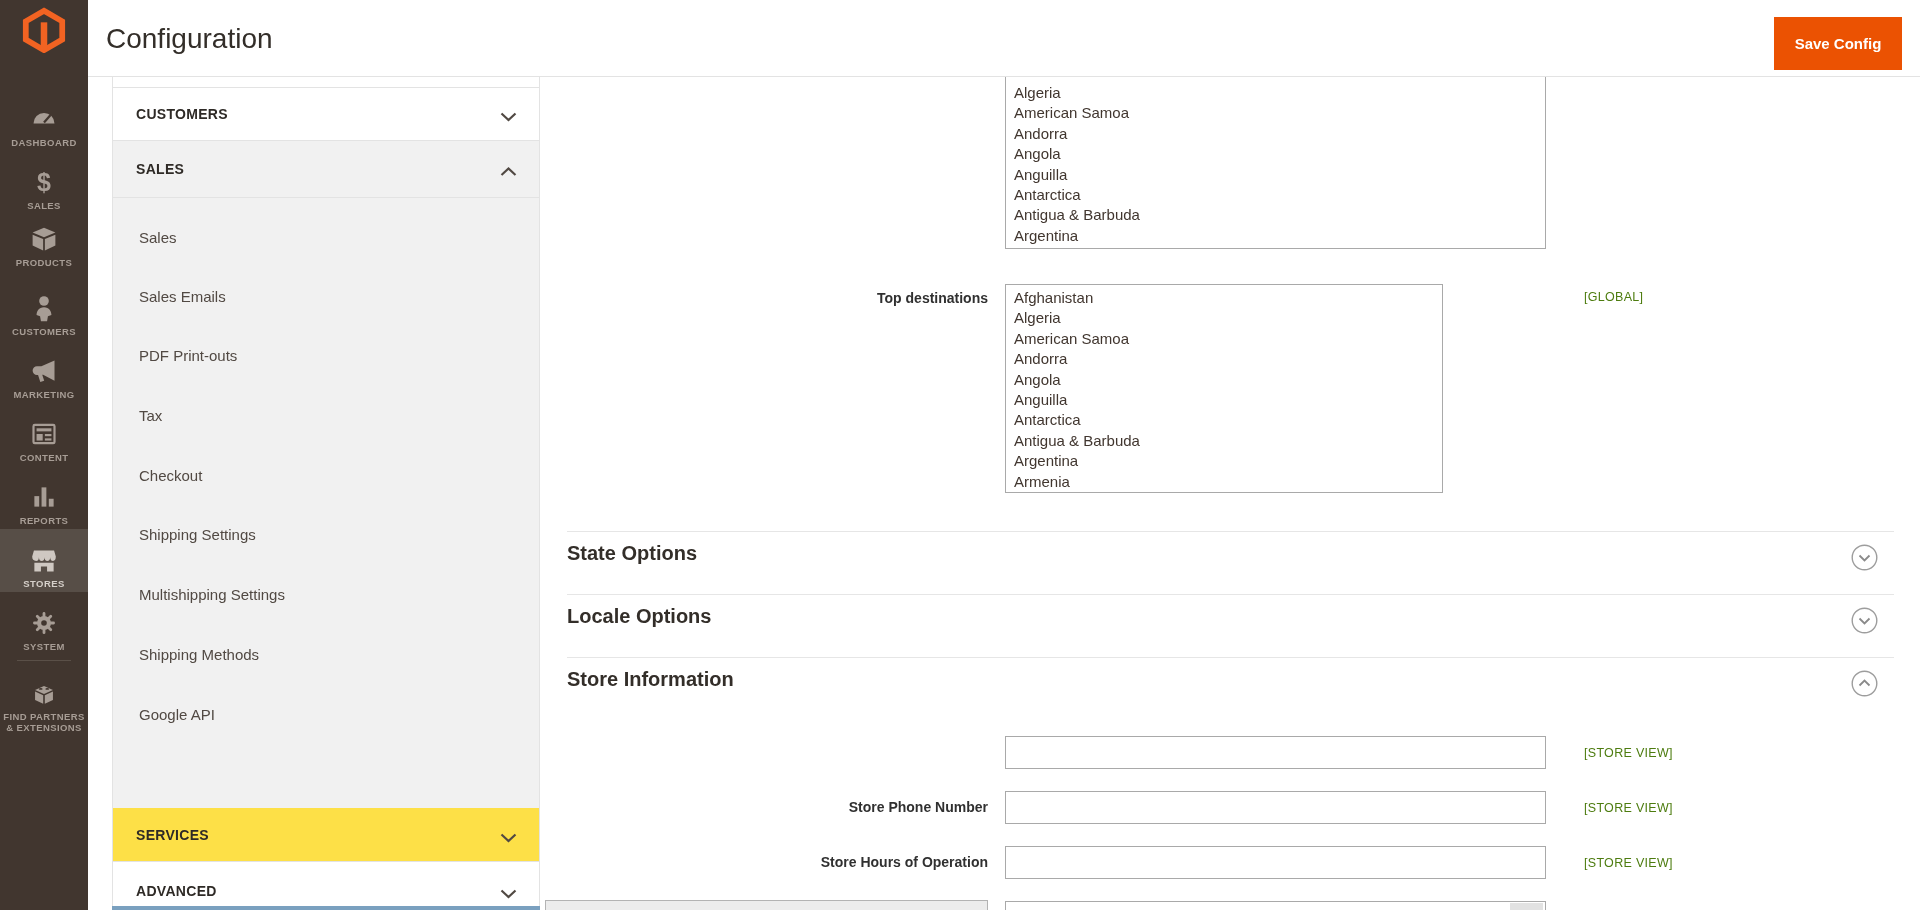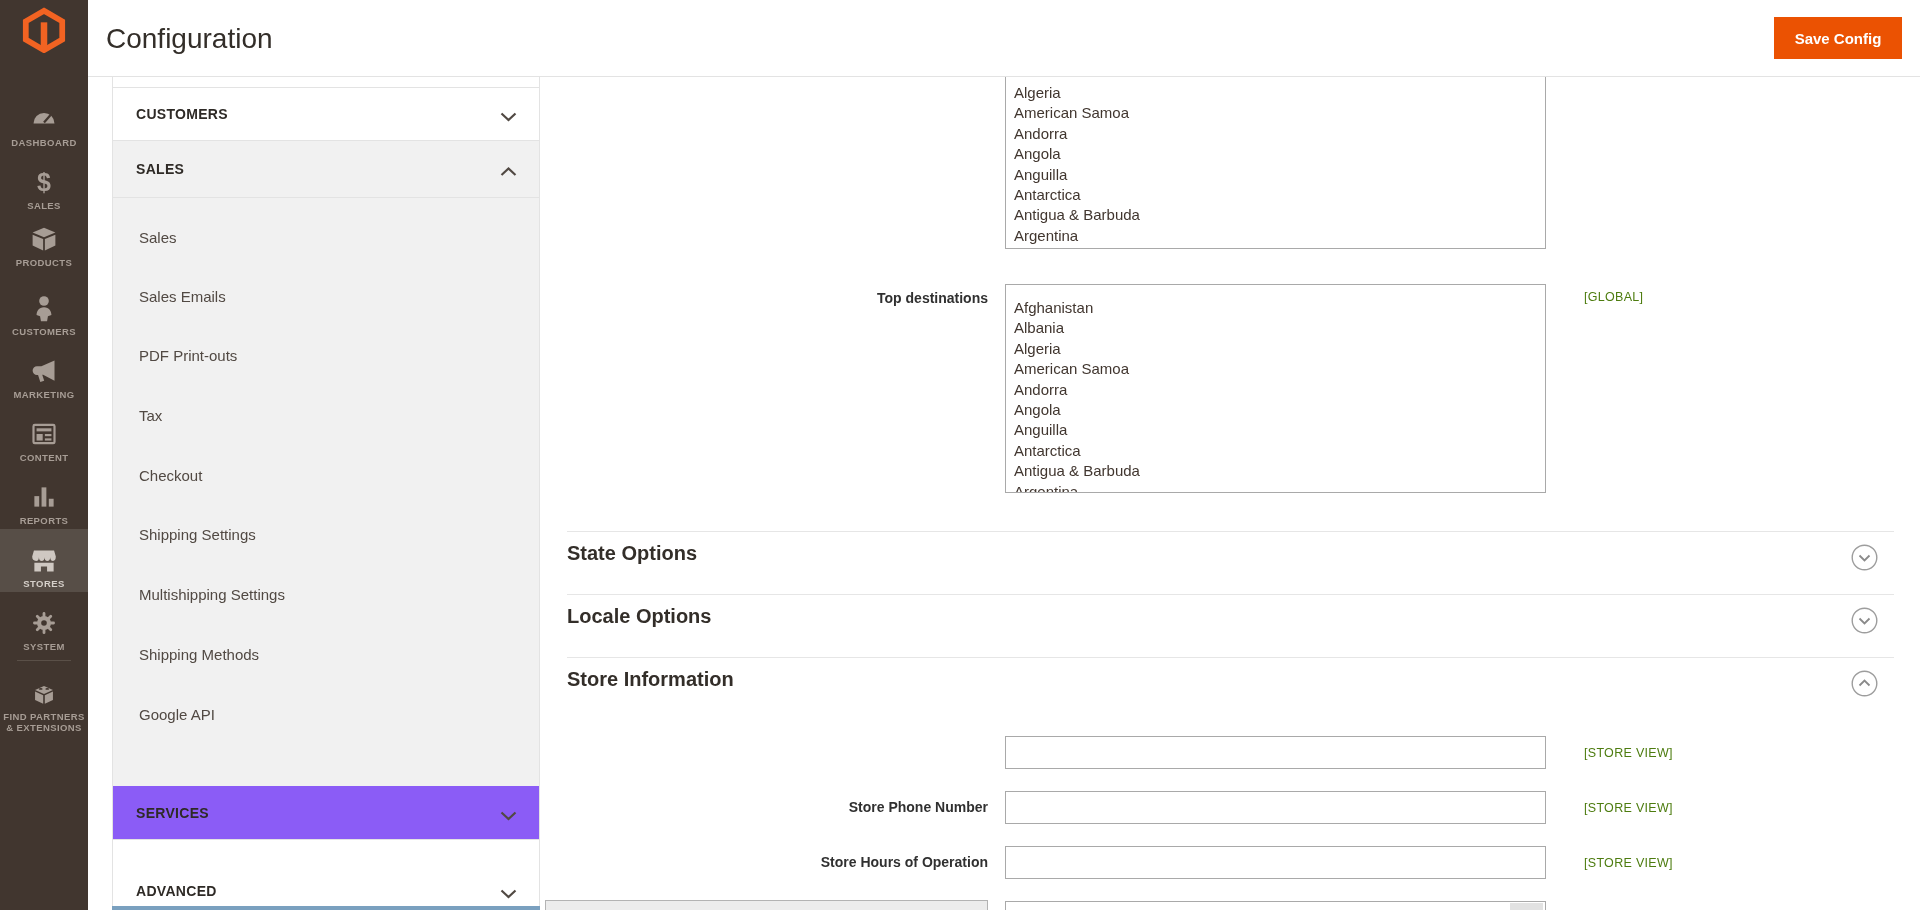--- a/index.html
+++ b/index.html
@@ -15,47 +15,47 @@
   .side-item .s-lbl{font-size:9.5px;color:#a79d95;letter-spacing:.4px;margin-top:4px;
                     text-align:center;line-height:11px;font-weight:bold;}
   .side-item.active{background:#574e47;}
   .dollar-glyph{font-size:25px;font-weight:bold;color:#a79d95;line-height:28px;}
   .side-divider{left:17px;top:660px;width:54px;height:1px;background:#5a5048;}
 
   
   #page-header{left:88px;top:0;width:1832px;height:77px;background:#fff;
                border-bottom:1px solid #e3e3e3;box-sizing:border-box;}
   #page-title{left:106px;top:20px;font-size:28px;line-height:37px;color:#332e29;}
-  #save-config-btn{left:1774px;top:17px;width:128px;height:42px;background:#eb5202;border:none;
+  #save-config-btn{left:1774px;top:17px;width:128px;height:53px;background:#eb5202;border:none;
                    color:#fff;font-weight:bold;font-size:15px;font-family:"Liberation Sans",sans-serif;
                    cursor:pointer;display:flex;align-items:center;justify-content:center;}
 
   
   #config-nav{left:112px;top:77px;width:428px;height:833px;background:#fff;box-sizing:border-box;
               border-left:1px solid #e3e3e3;border-right:1px solid #e3e3e3;}
   .nav-sliver{left:0;top:0;width:100%;height:11px;background:#fff;border-bottom:1px solid #e3e3e3;box-sizing:border-box;}
   .nav-head{left:0;width:100%;box-sizing:border-box;display:flex;align-items:center;padding-left:23px;
             font-size:14px;font-weight:bold;color:#2e2a26;letter-spacing:.3px;cursor:pointer;
             border-bottom:1px solid #e3e3e3;}
   .nav-head .chev{position:absolute;right:22px;top:50%;margin-top:-5px;}
   #nav-head-customers{top:11px;height:53px;background:#fff;}
   #nav-head-sales{top:64px;height:57px;background:#f1f1f1;}
   #nav-subpanel{left:0;top:121px;width:100%;height:620px;background:#f1f1f1;
                 border-bottom:1px solid #e3e3e3;box-sizing:border-box;}
   .nav-sub{position:absolute;left:0;right:0;height:59px;display:flex;align-items:center;
            padding-left:26px;font-size:15px;color:#514943;cursor:pointer;box-sizing:border-box;}
   .nav-sub.active{left:14px;background:#e1e0df;padding-left:12px;}
-  #nav-head-services{top:709px;height:54px;background:#8b5cf6;}
+  #nav-head-services{top:731px;height:54px;background:#fde047;}
   #nav-head-advanced{top:795px;height:38px;background:#fff;border-bottom:none;}
   #nav-bottom-indicator{left:-1px;right:-1px;bottom:0;height:4px;background:#7aa0bf;position:absolute;}
 
   
   .listbox{background:#fff;border:1px solid #a9a9a9;box-sizing:border-box;overflow:hidden;cursor:pointer;}
   #country-listbox{left:1005px;top:77px;width:541px;height:172px;border-top:none;padding-top:6px;}
-  #topdest-listbox{left:1005px;top:284px;width:541px;height:209px;padding-top:13px;}
+  #topdest-listbox{left:1005px;top:284px;width:438px;height:209px;padding-top:3px;}
   .opt{height:20.4px;line-height:20.4px;padding-left:8px;font-size:15px;color:#41362f;white-space:nowrap;}
   .field-label{left:540px;width:448px;text-align:right;font-size:14px;font-weight:bold;color:#303030;}
   #topdest-label{top:288px;height:20px;line-height:20px;}
   .scope-note{left:1584px;font-size:12.5px;color:#4d7c0f;letter-spacing:.3px;}
   .divider{left:567px;width:1327px;height:1px;background:#e6e6e6;}
   .section-heading{left:567px;font-size:20px;font-weight:600;color:#332e29;cursor:pointer;}
   .collapse-btn{left:1851px;width:27px;height:27px;cursor:pointer;}
   .text-input{position:absolute;left:1005px;width:541px;height:33px;border:1px solid #a9a9a9;
               box-sizing:border-box;background:#fff;font-size:15px;color:#41362f;padding:0 8px;
               font-family:"Liberation Sans",sans-serif;}
@@ -242,21 +242,20 @@
       <div class="opt">Anguilla</div>
       <div class="opt">Antarctica</div>
       <div class="opt">Antigua &amp; Barbuda</div>
       <div class="opt">Argentina</div>
     </div>
 
   <div id="topdest-label" class="field-label abs">Top destinations</div>
   <div id="topdest-listbox" class="listbox abs">
 
   <div class="opt">Afghanistan</div>
-      <div class="opt">Albania</div>
       <div class="opt">Algeria</div>
       <div class="opt">American Samoa</div>
       <div class="opt">Andorra</div>
       <div class="opt">Angola</div>
       <div class="opt">Anguilla</div>
       <div class="opt">Antarctica</div>
       <div class="opt">Antigua &amp; Barbuda</div>
       <div class="opt">Argentina</div>
       <div class="opt">Armenia</div>
     </div>

